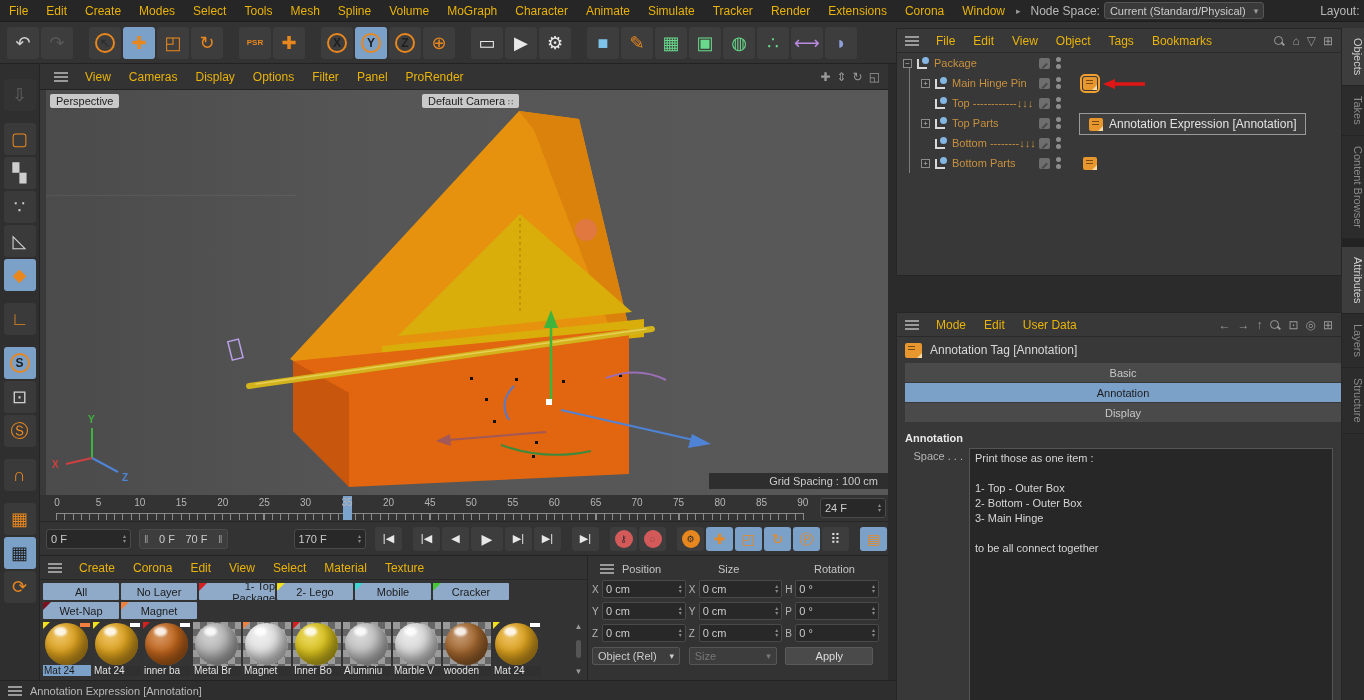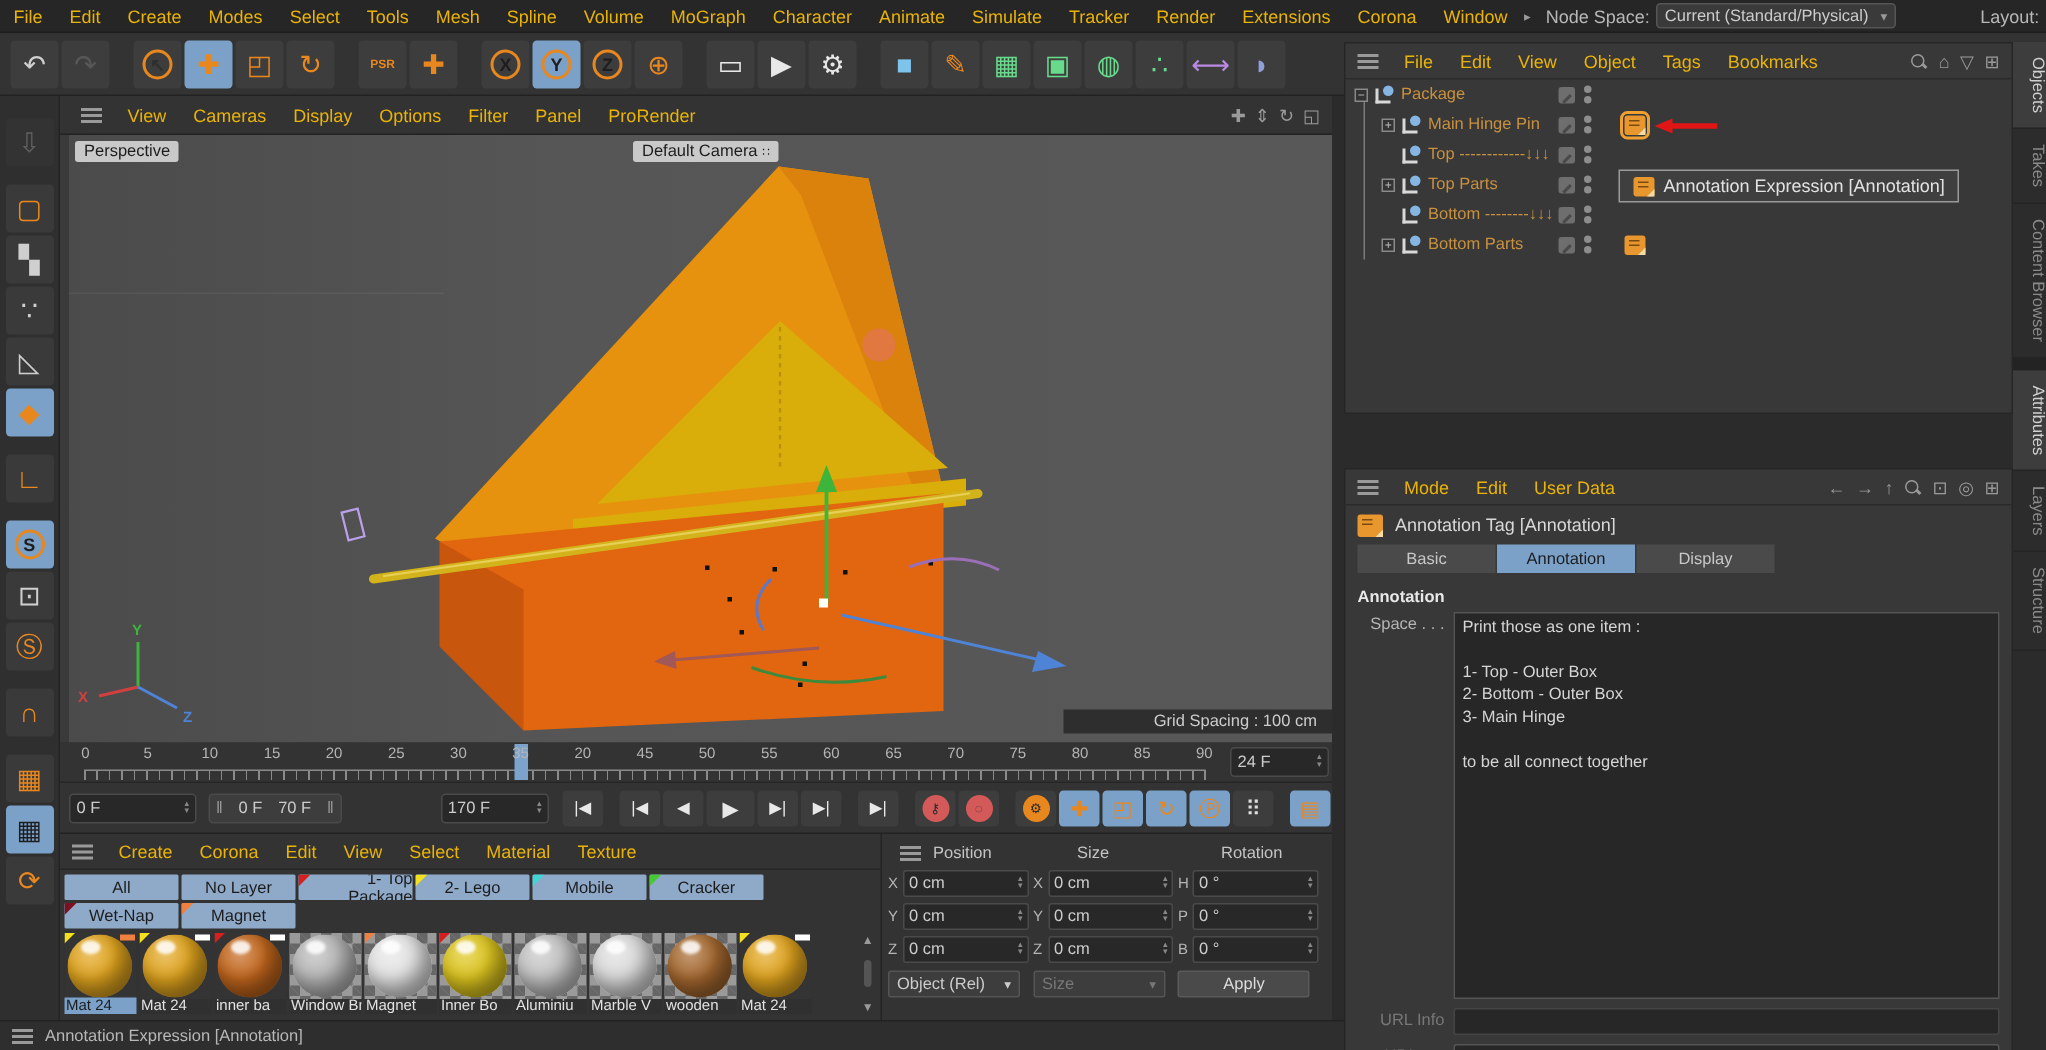--- a/index.html
+++ b/index.html
@@ -105,21 +105,21 @@
   .tag-ic::before{content:"";position:absolute;left:3px;top:3px;width:7px;height:1.5px;background:#7a4a10;box-shadow:0 3px 0 #7a4a10;}
   .tag-ic::after{content:"";position:absolute;right:0;bottom:0;border-style:solid;border-width:0 0 5px 5px;border-color:transparent transparent #f8dba6 transparent;}
   .tag-cell{position:absolute;left:186px;display:flex;}
   .tag-active{outline:2px solid #f0a030;outline-offset:1px;}
   #om-tooltip{position:absolute;left:182px;top:84px;background:#3f3f3f;border:1px solid #9a9a9a;color:#e2e2e2;display:flex;align-items:center;gap:6px;padding:3px 9px;font-size:12px;white-space:nowrap;z-index:5;}
   .red-arrow{position:absolute;left:206px;top:6px;width:42px;height:10px;}
   .tree-vline{position:absolute;left:12px;top:14px;width:1px;height:106px;background:#7a7a7a;}
   
   #attr-panel{position:absolute;left:896px;top:278px;width:446px;height:422px;background:#383838;border:1px solid #262626;margin-top:34px;}
   #attr-title{display:flex;align-items:center;gap:8px;height:26px;padding-left:8px;color:#d8d8d8;font-size:12px;}
-  #attr-tabs{display:flex;padding-left:8px;gap:1px;}
+  #attr-tabs{display:flex;padding-left:8px;gap:1px;flex-direction:column;}
   .atab{min-width:92px;height:19px;background:#4a4a4a;color:#c8c8c8;display:flex;align-items:center;justify-content:center;font-size:11px;}
   .atab.active{background:#7ba1c9;color:#1c1c1c;}
   #attr-section{padding:10px 0 4px 8px;color:#e8e8e8;font-weight:bold;font-size:11px;}
   .attr-row{display:flex;padding:0 8px 0 0;margin-bottom:6px;}
   .attr-label{width:72px;text-align:right;color:#b5b5b5;padding-right:6px;padding-top:2px;flex:none;}
   .attr-label.dim{color:#777;}
   #attr-text{flex:1;height:258px;background:#272727;border:1px solid #555;color:#d5d5d5;padding:2px 5px;white-space:pre-wrap;font-size:11px;line-height:15px;overflow:hidden;}
   .attr-input{flex:1;height:18px;background:#272727;border:1px solid #555;border-radius:2px;color:#e8e8e8;display:flex;align-items:center;padding:0 5px;}
   .attr-input.dim{border-color:#454545;color:#777;}
   .visit-btn{margin-left:14px;width:84px;height:18px;background:#444;border:1px solid #555;border-radius:2px;color:#8a8a8a;display:flex;align-items:center;justify-content:center;}
@@ -508,21 +508,21 @@
             <div class="sphere" style="background: radial-gradient(circle at 35% 30%, rgba(255, 255, 255, 0.333), transparent 45%), rgb(194, 102, 28);"></div>
             <span class="mtl" style="border-color: rgb(214, 31, 31) transparent transparent;"></span>
             <span class="mtr" style="background: rgb(255, 255, 255);"></span>
           </div>
           <div class="mat-name">inner ba</div>
         </div>
         <div class="mat">
           <div class="thumb checker">
             <div class="sphere" style="background: radial-gradient(circle at 35% 30%, rgba(255, 255, 255, 0.333), transparent 45%), rgb(184, 184, 184);"></div>
           </div>
-          <div class="mat-name">Window Br</div>
+          <div class="mat-name">Metal Br</div>
         </div>
         <div class="mat">
           <div class="thumb checker">
             <div class="sphere" style="background: radial-gradient(circle at 35% 30%, rgba(255, 255, 255, 0.333), transparent 45%), rgb(228, 228, 228);"></div>
             <span class="mtl" style="border-color: rgb(240, 128, 64) transparent transparent;"></span>
           </div>
           <div class="mat-name">Magnet</div>
         </div>
         <div class="mat">
           <div class="thumb checker">

